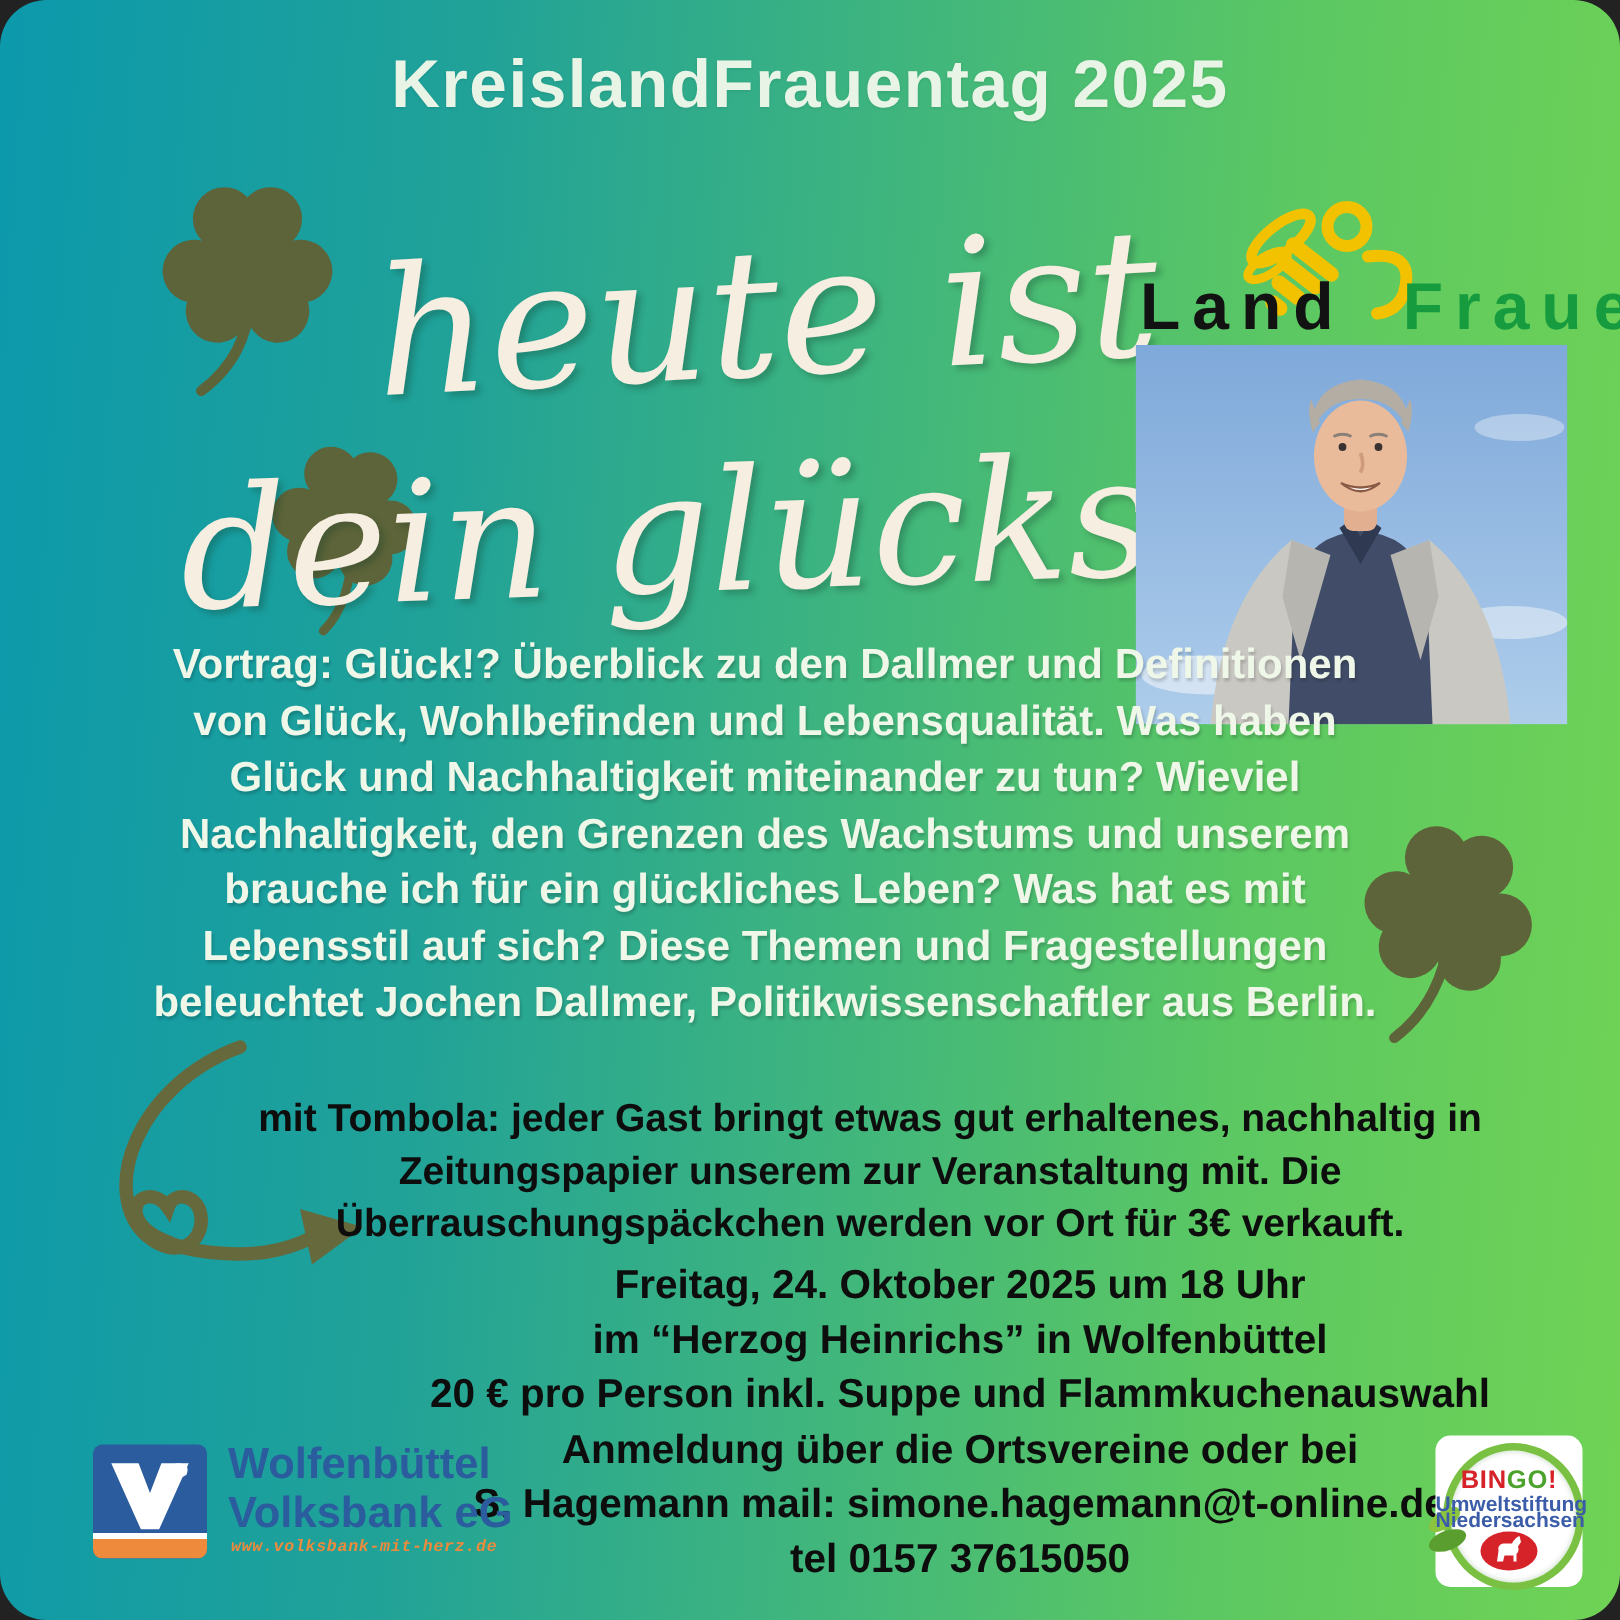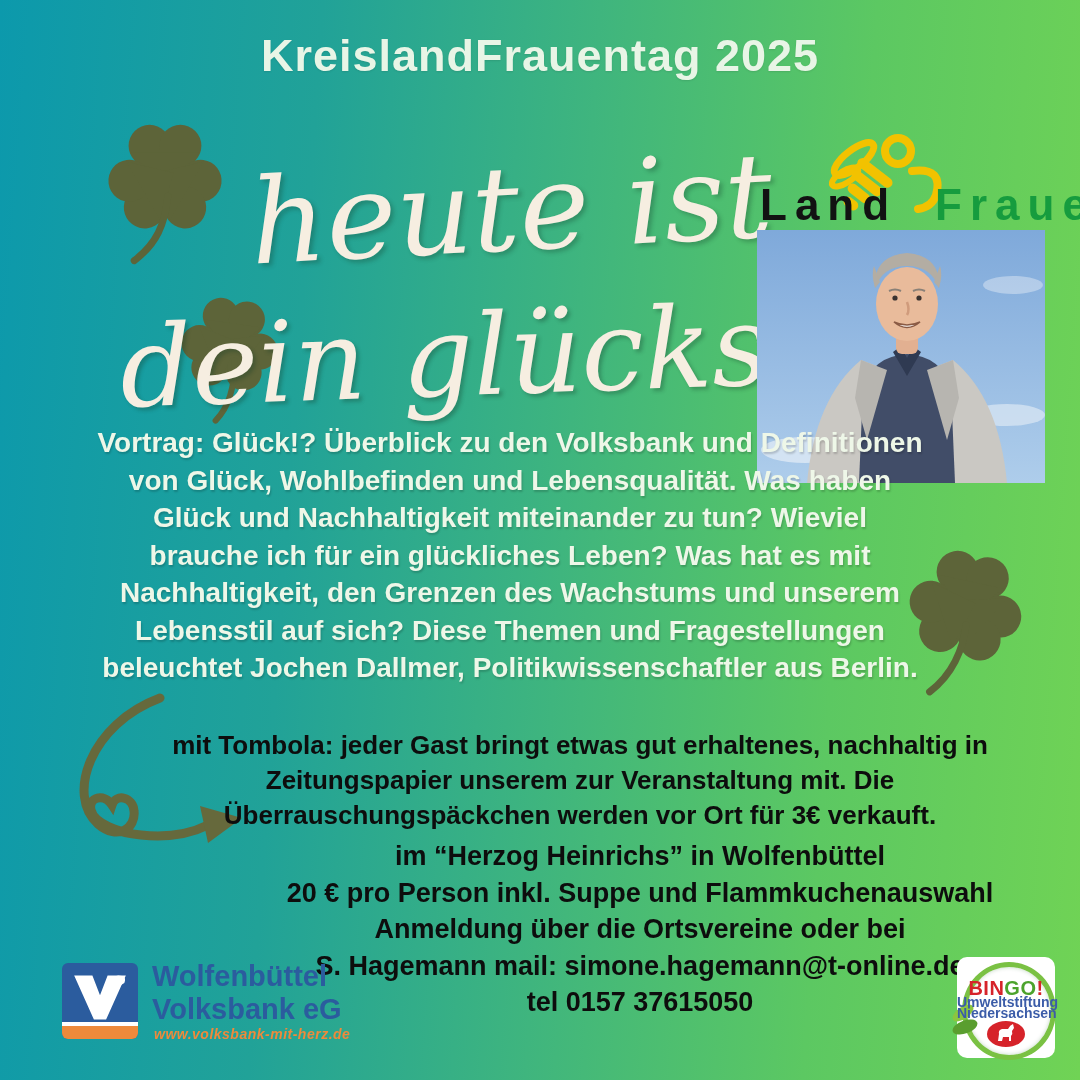--- a/index.html
+++ b/index.html
@@ -1,19 +1,20 @@
 <!DOCTYPE html>
 <html><head>
 <meta charset="utf-8">
 <style>
   html,body{margin:0;padding:0;background:#222;}
   .poster{
     position:relative;width:1080px;height:1080px;margin:0 auto;overflow:hidden;
     background:linear-gradient(94deg,#0c99ac 0%,#21a298 28%,#3fb57e 52%,#5cc862 76%,#70d355 100%);
     font-family:"Liberation Sans",sans-serif;
+    border-radius:31px;
   }
   .abs{position:absolute;}
   
   .title{
     left:0;top:30px;width:100%;text-align:center;
     font-size:45px;font-weight:bold;letter-spacing:1px;color:#e8f5e6;
     text-shadow:0 1px 2px rgba(0,0,0,.10);
   }
   .subtitle{
     left:0;top:90px;width:100%;text-align:center;
@@ -47,26 +48,26 @@
   .details{left:260px;top:838px;width:760px;text-align:center;z-index:4;
     font-size:27px;font-weight:bold;color:#0d0d0d;line-height:36.5px;}
   
   .arrow-doodle{left:42px;top:692px;z-index:2;}
   
   .volksbank{left:62px;top:960px;width:300px;height:100px;z-index:5;}
   .vb-square{position:absolute;left:0;top:3px;width:76px;height:76px;background:#2b5c9e;border-radius:6px;overflow:hidden;}
   .vb-whitebar{position:absolute;left:0;bottom:13px;width:100%;height:4px;background:#ffffff;}
   .vb-orangebar{position:absolute;left:0;bottom:0;width:100%;height:13px;background:#ee8a3b;}
   .vb-text{position:absolute;left:90px;top:0;color:#2b5c9e;font-weight:bold;font-size:29px;line-height:33px;white-space:nowrap;}
-  .vb-web{position:absolute;left:92px;top:66px;color:#ee8a3b;font-size:14px;font-style:italic;font-weight:bold;letter-spacing:.5px;white-space:nowrap;}
+  .vb-web{position:absolute;left:92px;top:66px;color:#ee8a3b;font-size:11px;font-style:italic;font-weight:bold;letter-spacing:.5px;white-space:nowrap;font-family:Liberation Mono, monospace;}
   
   .bingo{left:957px;top:957px;width:98px;height:101px;background:#ffffff;border-radius:10px;z-index:5;overflow:visible;}
   .bingo-circle{position:absolute;left:5px;top:5px;width:84px;height:88px;border-radius:50%;
     background:#ffffff;border:5px solid #7ac143;box-shadow:inset 0 0 4px rgba(0,90,0,.25);}
-  .bingo-text{position:absolute;left:0;top:20px;width:98px;text-align:center;font-size:20px;font-weight:bold;letter-spacing:.5px;}
+  .bingo-text{position:absolute;left:0;top:20px;width:98px;text-align:center;font-size:17px;font-weight:bold;letter-spacing:.5px;}
   .bingo-text .red{color:#d6232a;}
   .bingo-text .green{color:#4ca32c;}
   .bingo-sub{position:absolute;left:0;top:40px;width:98px;text-align:left;font-size:14px;font-weight:bold;color:#3b5ca8;line-height:11px;}
   .bingo-horse{position:absolute;left:29px;top:63px;}
   .bingo-leaf{position:absolute;left:-6px;top:42px;}
 </style>
 </head>
 <body>
 
 <div class="poster">
@@ -185,41 +186,42 @@
         <circle cx="12" cy="68" r="2.6" fill="#3a3230"></circle>
         <path d="M-18 61 Q-12 58 -6 61" stroke="#8a8077" stroke-width="2" fill="none"></path>
         <path d="M6 61 Q12 58 18 61" stroke="#8a8077" stroke-width="2" fill="none"></path>
         <path d="M0 72 Q3 80 0 85" stroke="#d09b7c" stroke-width="2.5" fill="none"></path>
         <path d="M-13 92 Q0 103 13 92 Q0 98 -13 92 Z" fill="#ffffff" stroke="#8a5a44" stroke-width="1.5"></path>
       </g>
     </svg>
   </div>
 
   <div class="abs lecture">
-    <div>Vortrag: Glück!? Überblick zu den Volksbank und Definitionen</div>
+    <div>Vortrag: Glück!? Überblick zu den Dallmer und Definitionen</div>
     <div>von Glück, Wohlbefinden und Lebensqualität. Was haben</div>
     <div>Glück und Nachhaltigkeit miteinander zu tun? Wieviel</div>
+    <div>Nachhaltigkeit, den Grenzen des Wachstums und unserem</div>
     <div>brauche ich für ein glückliches Leben? Was hat es mit</div>
-    <div>Nachhaltigkeit, den Grenzen des Wachstums und unserem</div>
     <div>Lebensstil auf sich? Diese Themen und Fragestellungen</div>
     <div>beleuchtet Jochen Dallmer, Politikwissenschaftler aus Berlin.</div>
   </div>
 
   <svg class="abs arrow-doodle" width="220" height="165" viewBox="0 0 220 165">
     <path d="M118 6 C 48 32, 24 104, 56 132 C 76 149, 94 136, 92 119 C 91 105, 74 101, 70 113 C 62 101, 46 105, 49 118 C 52 131, 76 141, 99 143 C 128 146, 148 142, 166 133" stroke="#66693c" stroke-width="9" fill="none" stroke-linecap="round"></path>
     <polygon points="158,114 200,126 166,151" fill="#66693c"></polygon>
   </svg>
 
   <div class="abs tombola">
     <div>mit Tombola: jeder Gast bringt etwas gut erhaltenes, nachhaltig in</div>
     <div>Zeitungspapier unserem zur Veranstaltung mit. Die</div>
     <div>Überrauschungspäckchen werden vor Ort für 3€ verkauft.</div>
   </div>
 
   <div class="abs details">
+    <div>Freitag, 24. Oktober 2025 um 18 Uhr</div>
     <div>im “Herzog Heinrichs” in Wolfenbüttel</div>
     <div>20 € pro Person inkl. Suppe und Flammkuchenauswahl</div>
     <div>Anmeldung über die Ortsvereine oder bei</div>
     <div>S. Hagemann mail: simone.hagemann@t-online.de</div>
     <div>tel 0157 37615050</div>
   </div>
 
   <div class="abs volksbank">
     <div class="vb-square">
       <svg width="76" height="63" viewBox="0 0 100 82">

